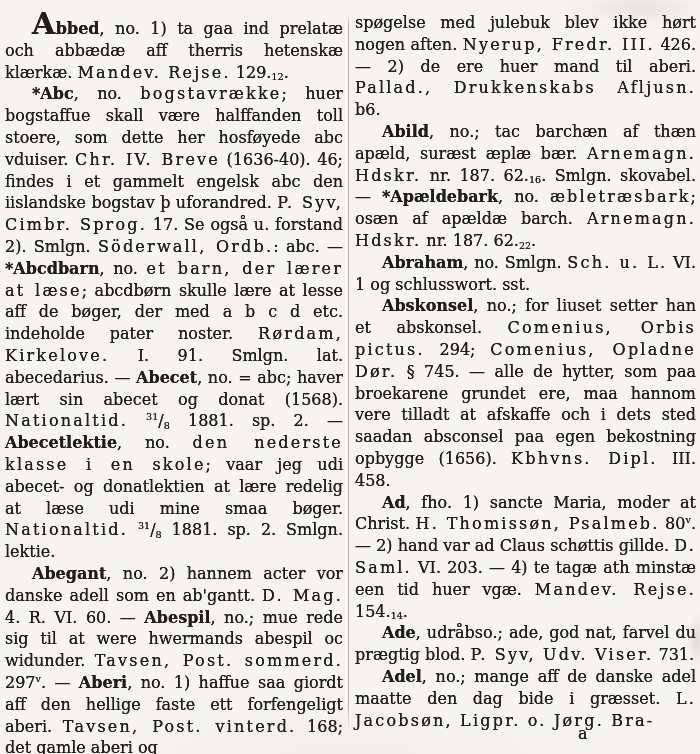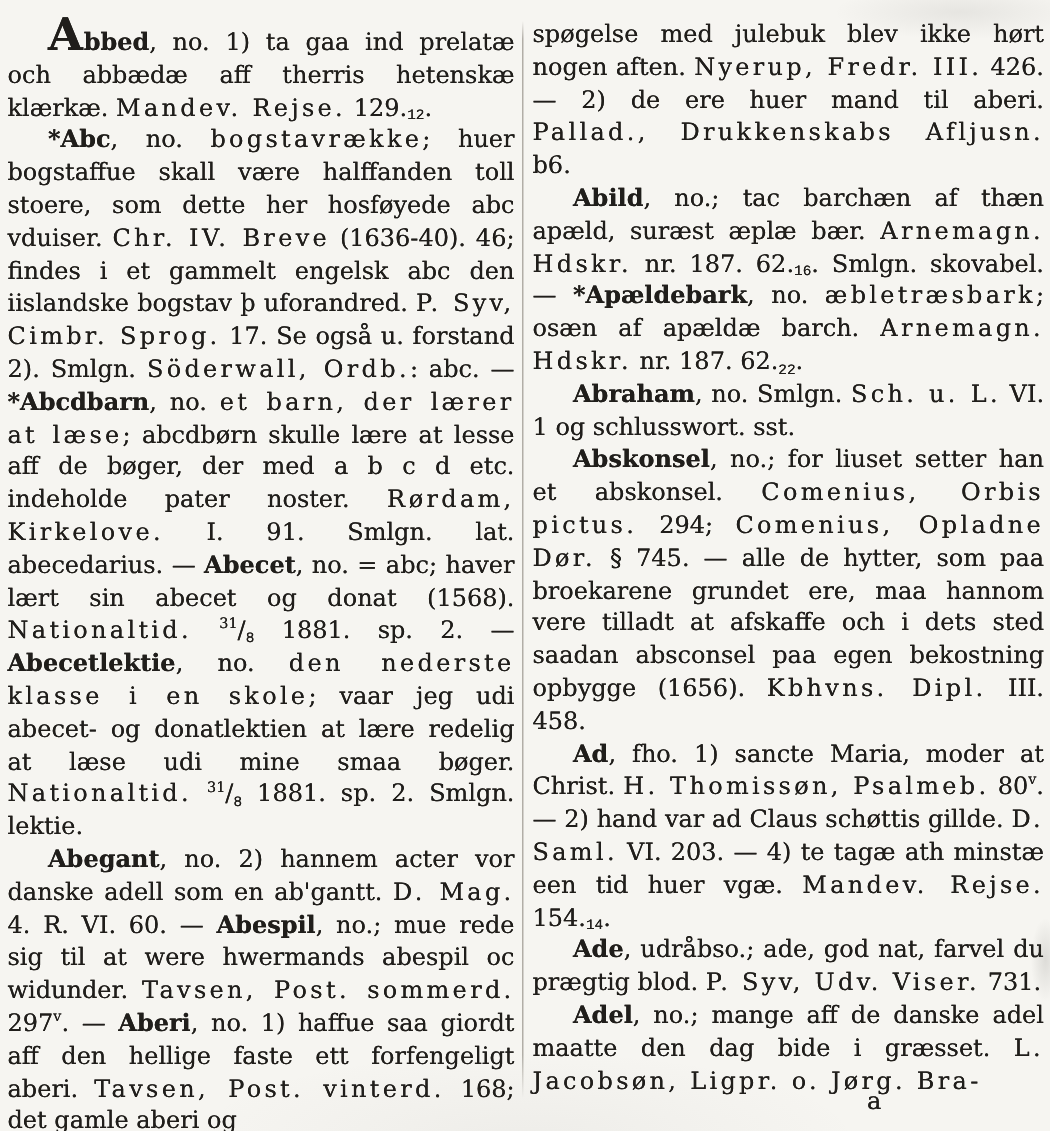--- a/index.html
+++ b/index.html
@@ -50,21 +50,21 @@
   .run-normal{}
   .run-bold{font-weight:700;}
   .run-initial{
     font-weight:700;
     font-size:30px;
     line-height:0.8;
     letter-spacing:.5px;
   }
   .run-spaced{letter-spacing:2.2px;}
   .run-sup{font-size:60%;vertical-align:super;line-height:0;}
-  .run-sub{font-size:60%;vertical-align:baseline;position:relative;top:.3em;line-height:0;font-family:Liberation Mono, monospace;}
+  .run-sub{font-size:60%;vertical-align:baseline;position:relative;top:.3em;line-height:0;}
   .signature{
     position:absolute;
     left:578px;top:724px;
     font-size:16px;
     text-shadow:0 0 .4px currentColor;
   }
 </style>
 </head>
 <body>
 

